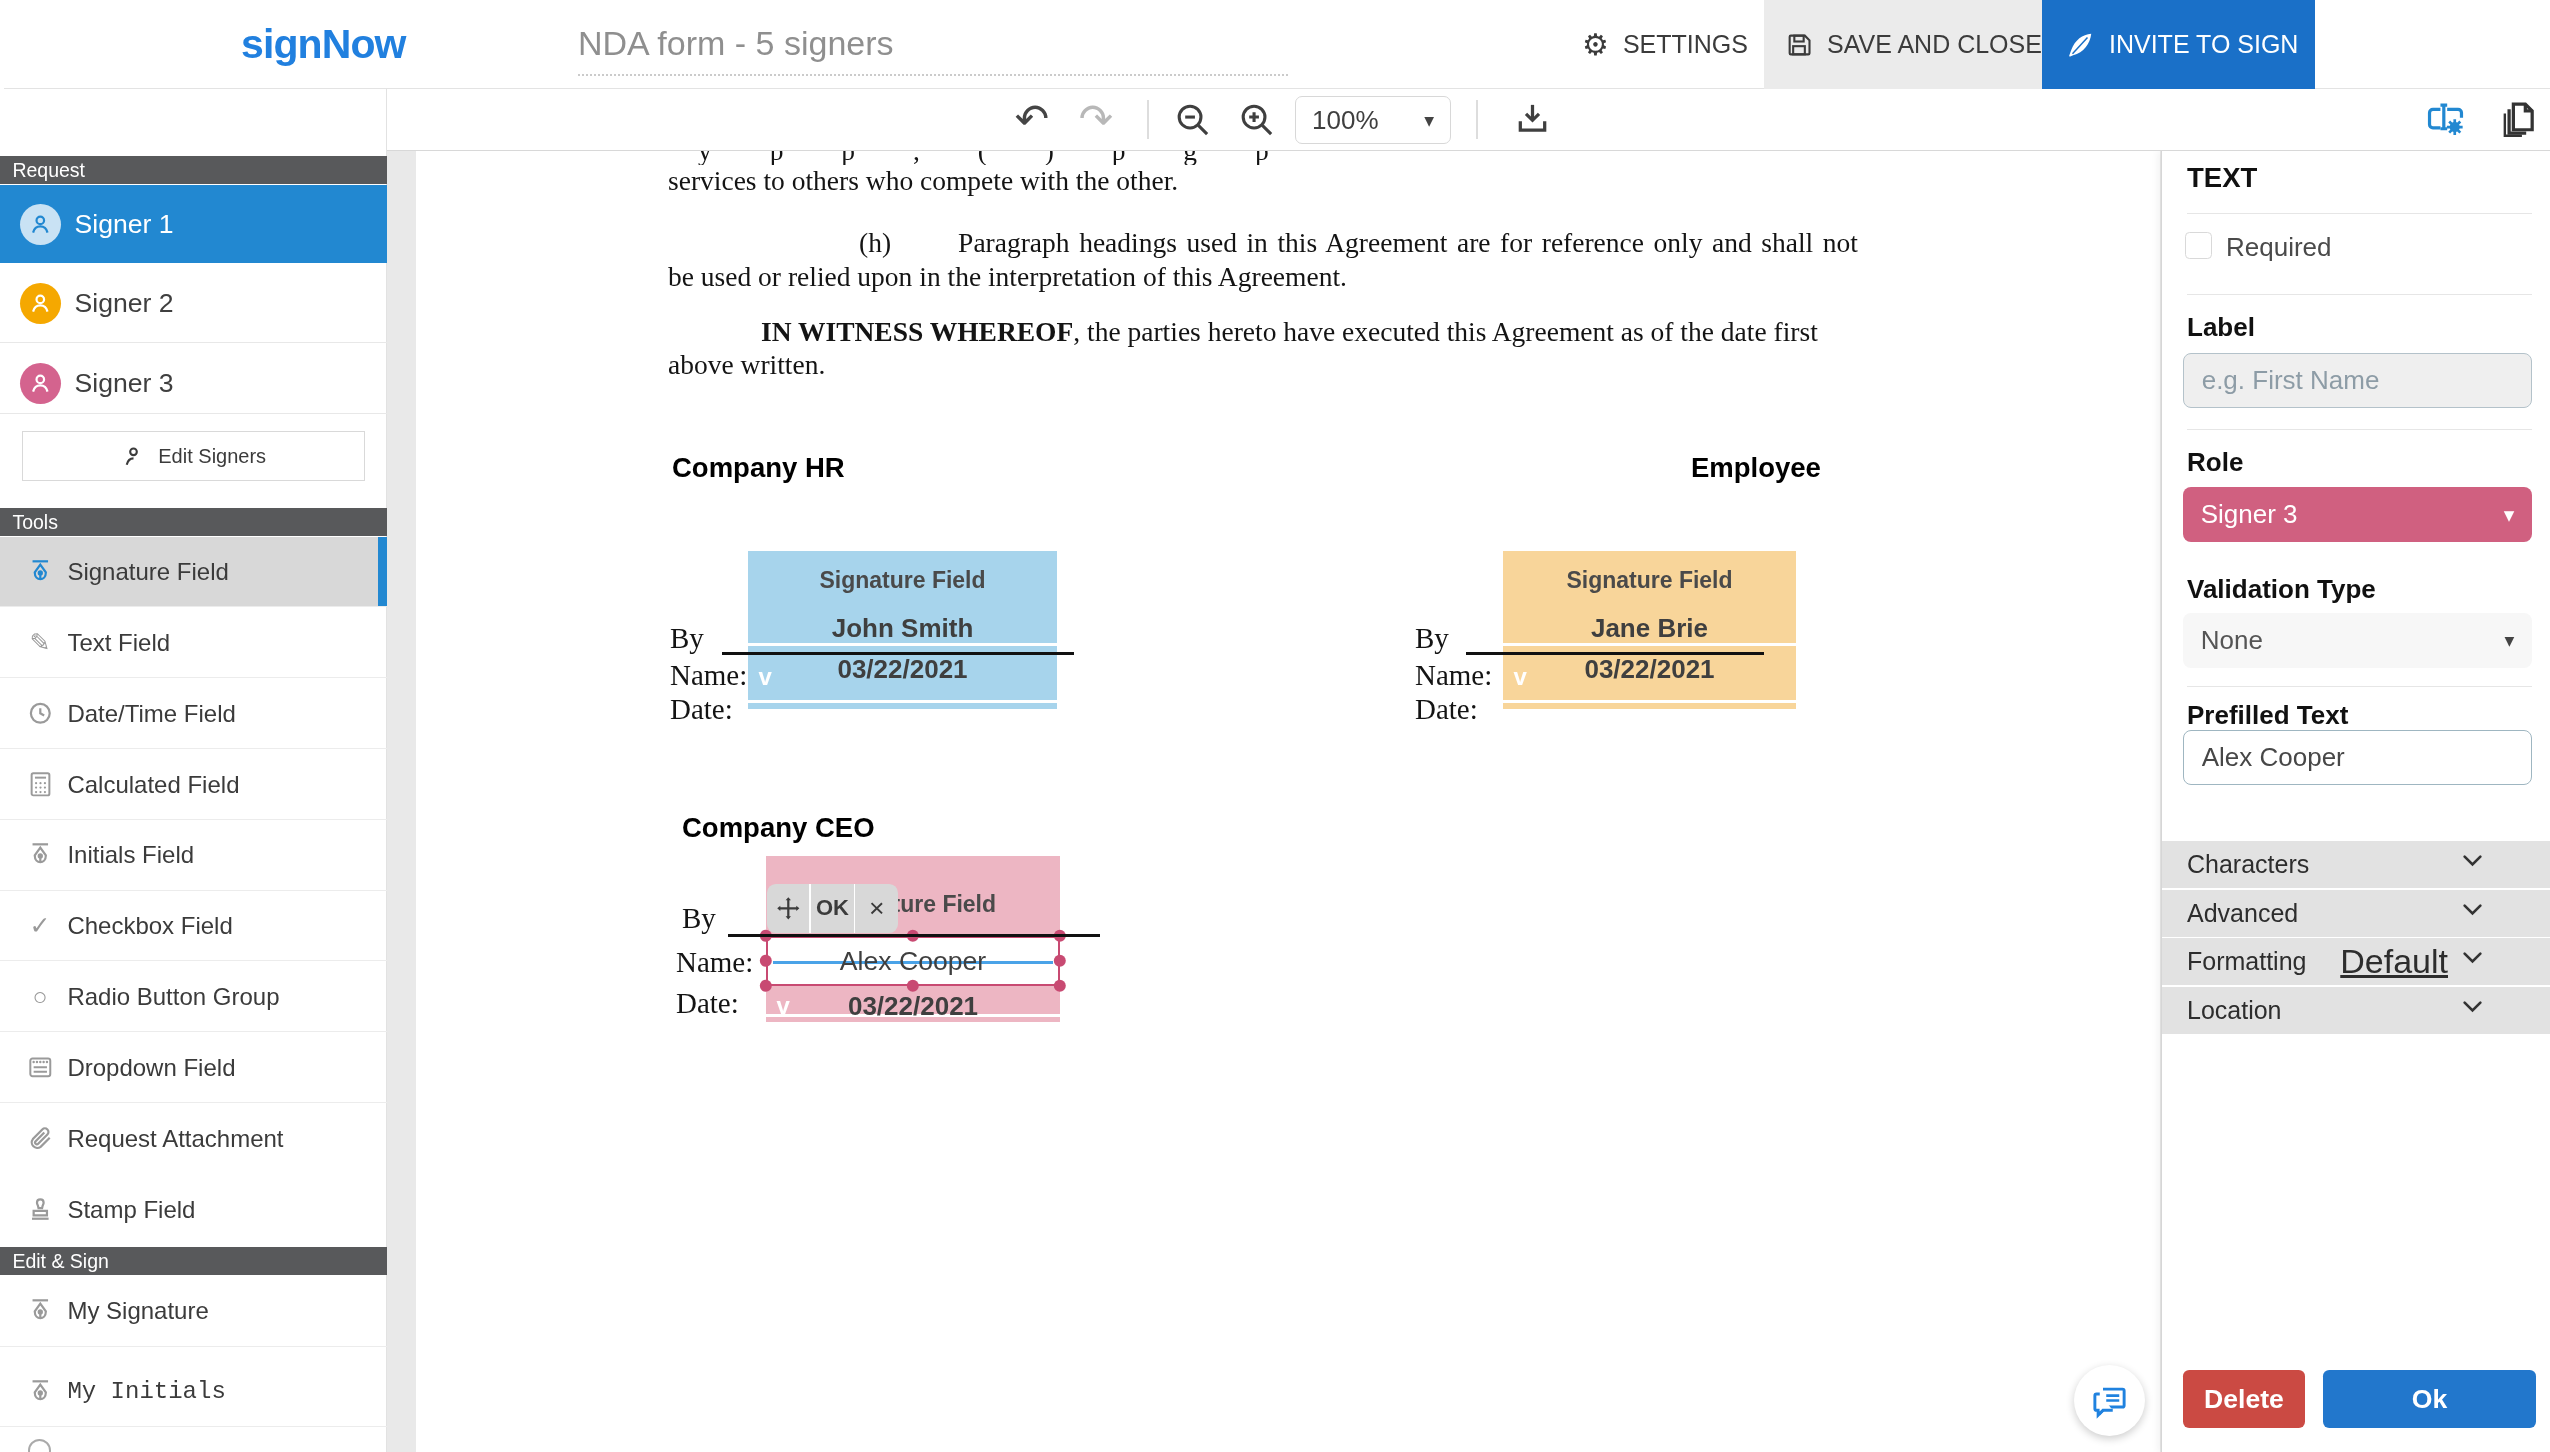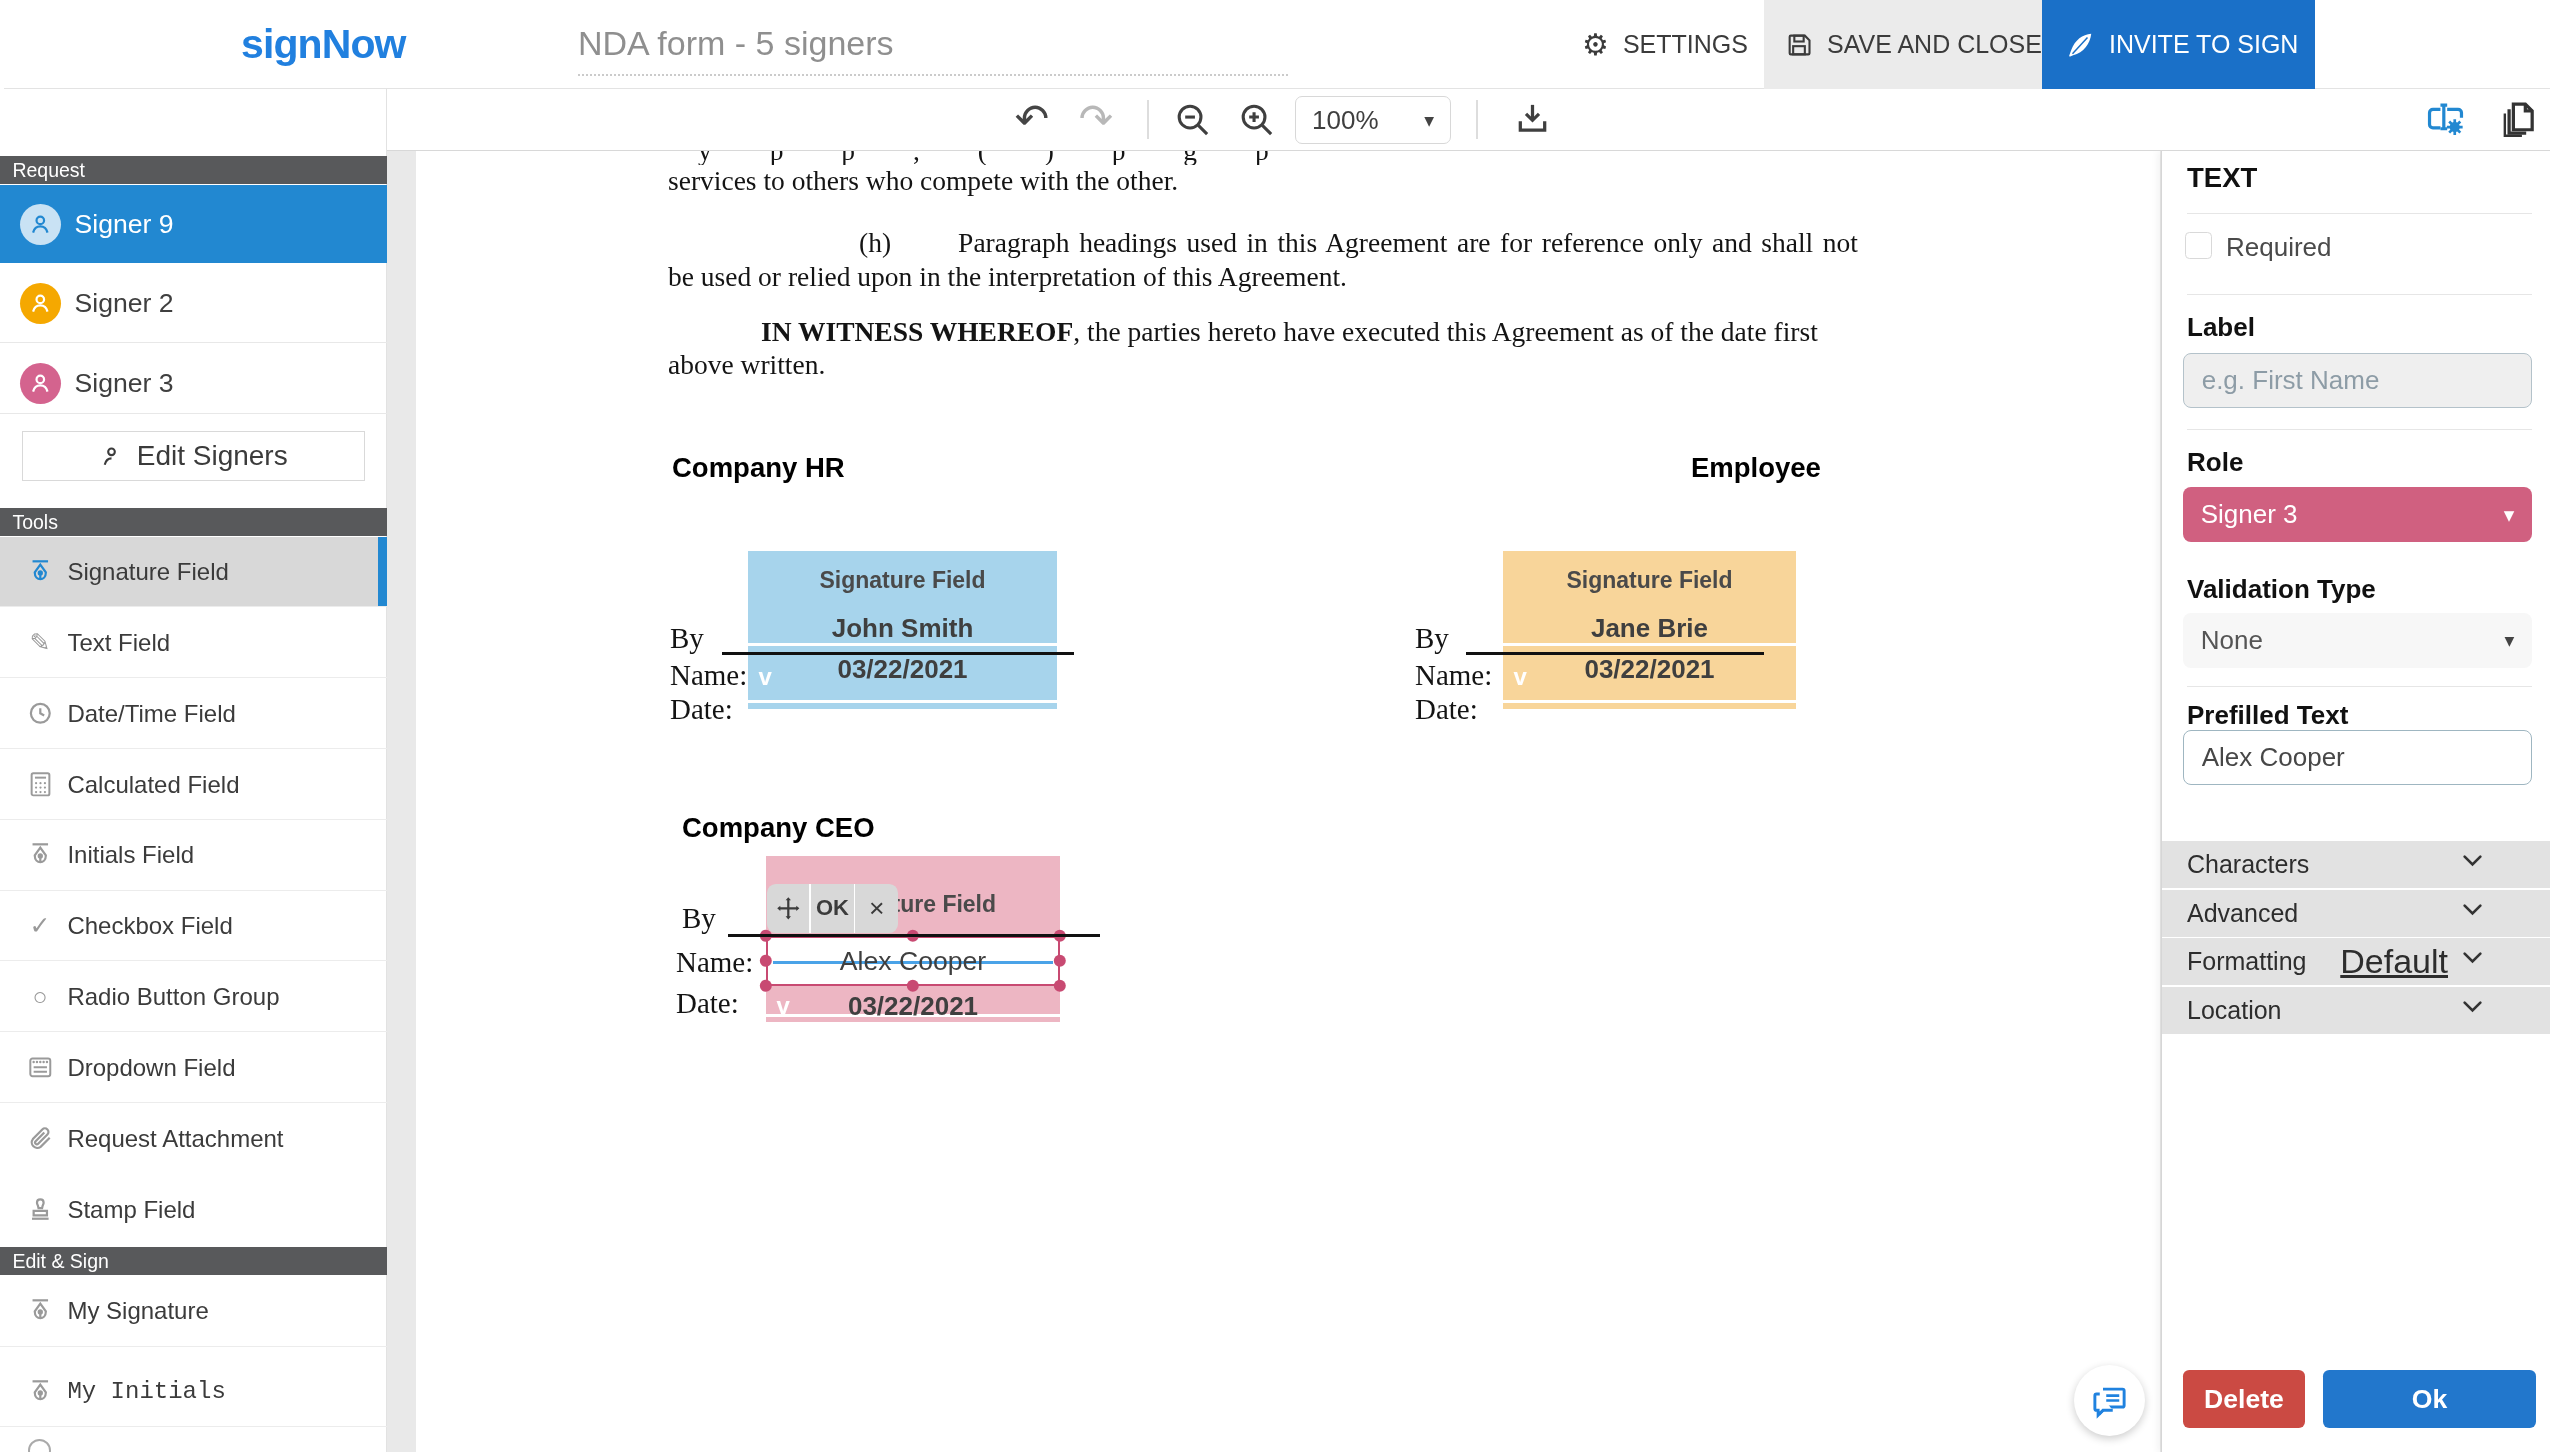--- a/index.html
+++ b/index.html
@@ -25,21 +25,21 @@
   #zoom-select { position:absolute; left:908px; top:7px; width:156px; height:48px; border:1.8px solid #d8d8d8; border-radius:7px; display:flex; align-items:center; padding:0 16px; font-size:26px; color:#3f3f3f; cursor:pointer; }
   #zoom-select .caret { margin-left:auto; font-size:19.5px; color:#444; }
 
   
   #sidebar { position:absolute; left:0; top:89px; width:387px; height:1364px; background:#fff; border-right:1.8px solid #e2e2e2; z-index:20; }
   .side-header { position:absolute; left:0; width:387px; height:28px; background:#58595b; color:#fff; font-size:19.5px; line-height:28px; padding-left:12.4px; }
   .signer-row { position:absolute; left:0; width:387px; height:78px; display:flex; align-items:center; cursor:pointer; }
   .signer-row .avatar { width:41px; height:41px; border-radius:50%; margin-left:19.5px; display:flex; align-items:center; justify-content:center; }
   .signer-row .slabel { margin-left:14px; font-size:26.6px; color:#3f3f3f; }
   .row-divider { position:absolute; left:0; width:387px; border-top:1.8px solid #e8e8e8; }
-  #edit-signers { position:absolute; left:22px; width:343px; height:50px; border:1.8px solid #d9d9d9; background:#fff; display:flex; align-items:center; justify-content:center; gap:12.4px; font-size:28px; color:#3b3b3b; cursor:pointer; }
+  #edit-signers { position:absolute; left:22px; width:343px; height:50px; border:1.8px solid #d9d9d9; background:#fff; display:flex; align-items:center; justify-content:center; gap:12.4px; font-size:20px; color:#3b3b3b; cursor:pointer; }
   .tool-row { position:absolute; left:0; width:387px; height:69px; display:flex; align-items:center; cursor:pointer; }
   .tool-row .ticon { width:30px; margin-left:25px; display:flex; justify-content:center; color:#9a9a9a; font-size:25px; }
   .tool-row .tlabel { margin-left:12.4px; font-size:24px; color:#3b3b3b; }
   .tool-row.selected { background:#d8d8d8; }
   .tool-row.selected::after { content:""; position:absolute; right:0; top:0; width:8.9px; height:100%; background:#2288d1; }
   .tool-divider { position:absolute; left:0; width:387px; border-top:1.8px solid #ececec; }
 
   
   #canvas { position:absolute; left:387px; top:151px; width:1774px; height:1302px; background:#e9e9e9; }
   #page { position:absolute; left:29px; top:0; width:1744px; height:1302px; background:#fff; }
@@ -190,21 +190,21 @@
   <div id="sidebar">
     <div class="side-header" style="top:67px;">Request</div>
 
     <div class="signer-row" style="top:96px;background:#2288d1;">
       <span class="avatar" style="background:#c9e2f4;">
         <svg width="26.6" height="26.6" viewBox="0 0 24 24" fill="none" stroke="#2288d1" stroke-width="2">
             <circle cx="12" cy="8.5" r="3.4"></circle>
             <path d="M5.5 19.5c.9-3.6 3.5-5.6 6.5-5.6s5.6 2 6.5 5.6"></path>
           </svg>
       </span>
-      <span class="slabel" style="color:#fff;">Signer 9</span>
+      <span class="slabel" style="color:#fff;">Signer 1</span>
     </div>
 
     <div class="signer-row" style="top:175px;">
       <span class="avatar" style="background:#f5a800;">
         <svg width="26.6" height="26.6" viewBox="0 0 24 24" fill="none" stroke="#fff" stroke-width="2">
             <circle cx="12" cy="8.5" r="3.4"></circle>
             <path d="M5.5 19.5c.9-3.6 3.5-5.6 6.5-5.6s5.6 2 6.5 5.6"></path>
           </svg>
       </span>
       <span class="slabel">Signer 2</span>

